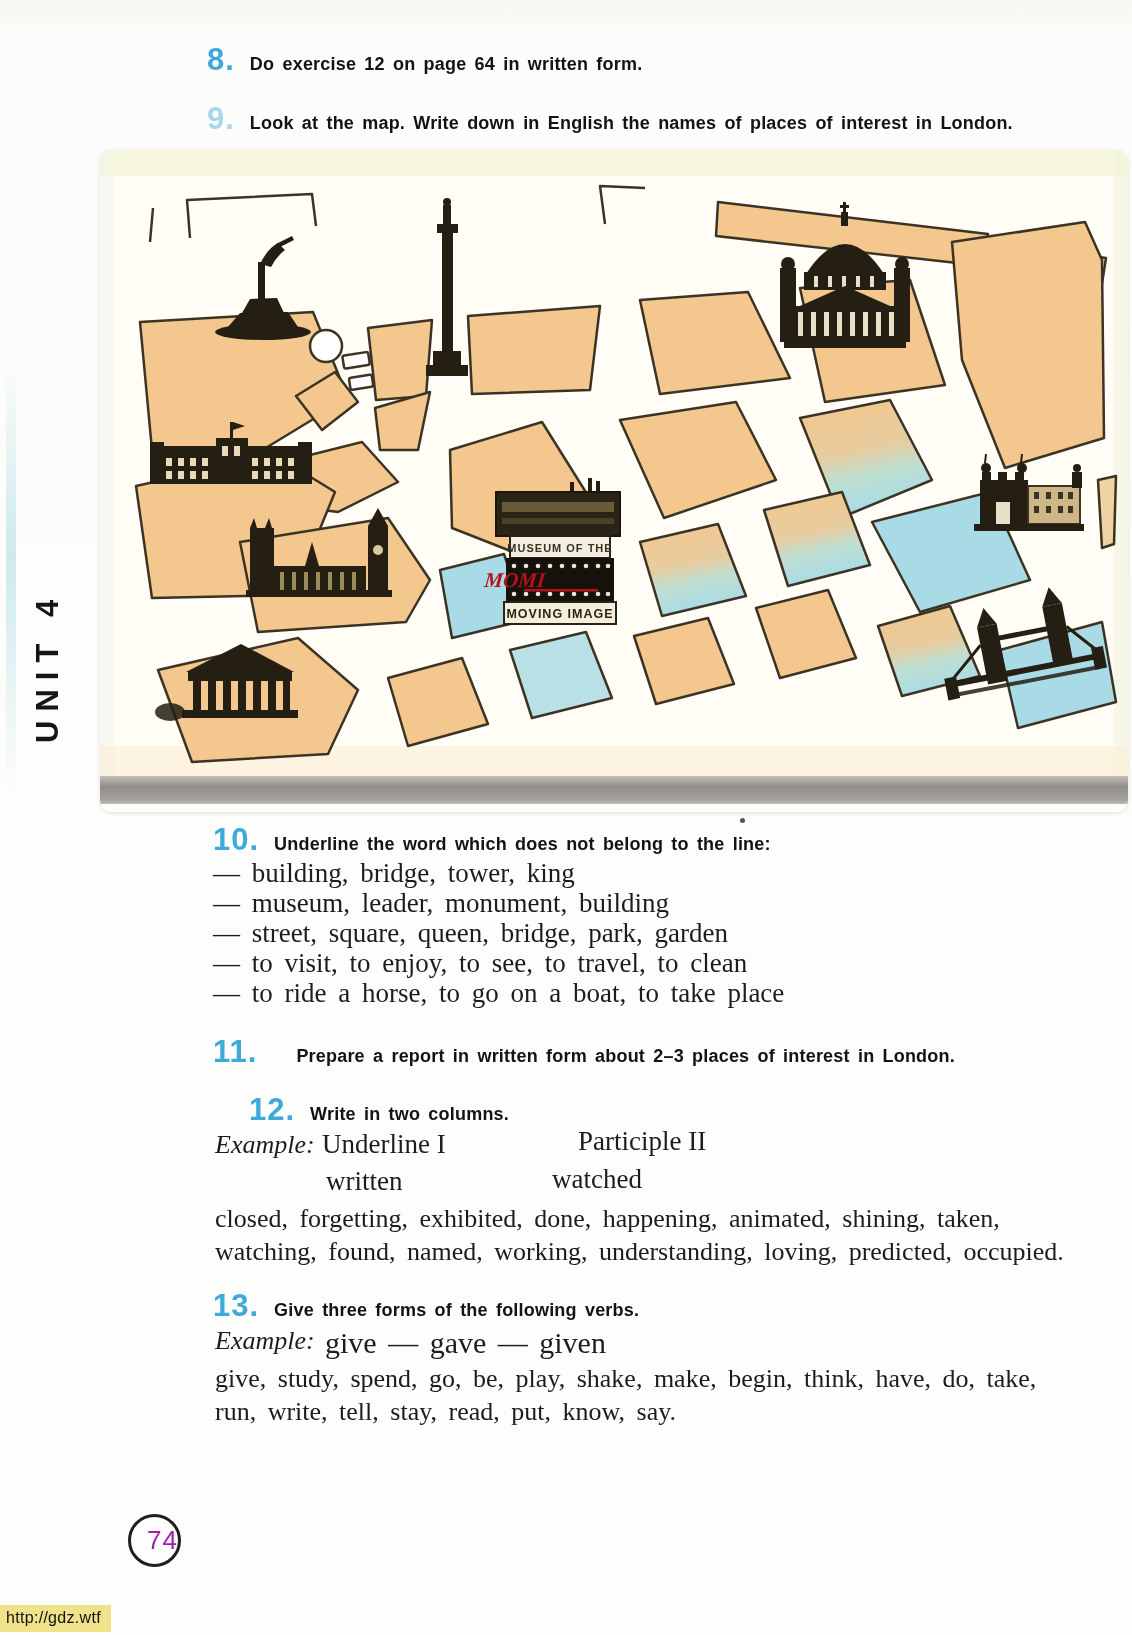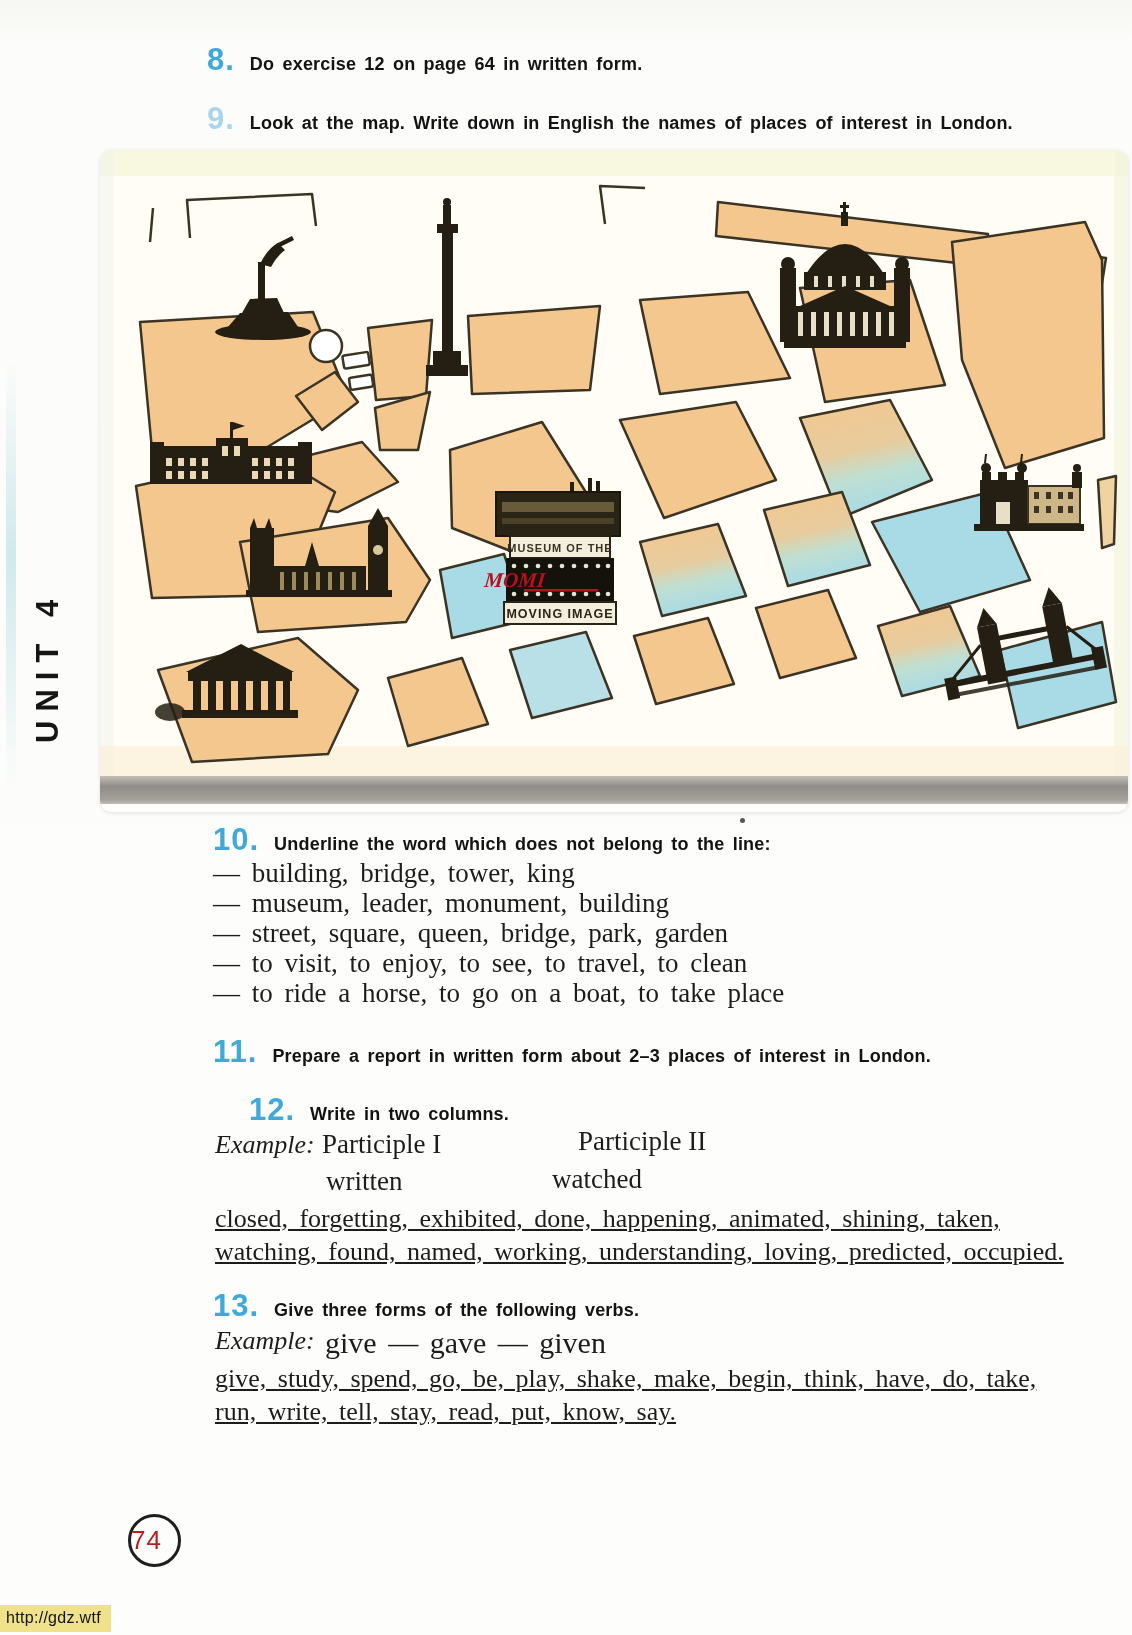--- a/index.html
+++ b/index.html
@@ -18,33 +18,33 @@
     font-weight:bold;font-size:31px;letter-spacing:9px;color:#161616;white-space:nowrap;
   }
   .ex-head{position:absolute;display:flex;align-items:baseline;}
   .ex-num{font-weight:bold;font-size:31px;line-height:1;margin-right:15px;letter-spacing:1px;}
   .num-solid{color:#3fa9d9;}
   .num-faded{color:#a9d6ea;}
   .ex-text{font-weight:bold;font-size:18px;color:#131313;word-spacing:3px;letter-spacing:.2px;white-space:nowrap;}
   .serif{font-family:"Liberation Serif",serif;color:#1c1c1c;}
   .list{position:absolute;left:213px;top:858px;}
   .list div{font-size:27px;line-height:30px;word-spacing:5px;white-space:nowrap;}
-  .words{position:absolute;font-size:26px;line-height:33px;word-spacing:5px;white-space:nowrap;text-decoration:underline;}
+  .words{position:absolute;font-size:26px;line-height:33px;word-spacing:5px;white-space:nowrap;}
   .itc{font-style:italic;}
   .colhead{position:absolute;font-size:27px;white-space:nowrap;}
   .map-wrap{
     position:absolute;left:100px;top:150px;width:1028px;height:662px;
     border-radius:12px;overflow:hidden;background:#fffdf6;
     box-shadow:0 1px 4px rgba(0,0,0,.12);
   }
   .page-badge{
     position:absolute;left:128px;top:1514px;width:53px;height:53px;box-sizing:border-box;
     border:3px solid #1e1e1e;border-radius:50%;
-    display:flex;align-items:center;justify-content:flex-start;
-    font-size:26px;color:#b91c1c;letter-spacing:1px;background:#fdfdfb;
+    display:flex;align-items:center;justify-content:flex-end;
+    font-size:26px;color:#a21caf;letter-spacing:1px;background:#fdfdfb;
   }
   .watermark{
     position:absolute;left:0;top:1605px;background:#efe28b;color:#121212;
     font-size:16px;padding:4px 10px 5px 6px;letter-spacing:.3px;
   }
   .speck{position:absolute;left:740px;top:818px;width:5px;height:5px;border-radius:50%;background:#55534e;}
   svg text{font-family:"Liberation Sans",sans-serif;}
 </style>
 </head>
 <body>
@@ -343,31 +343,31 @@
     <span class="ex-text">Underline the word which does not belong to the line:</span>
   </div>
   <div class="list serif">
     <div>— building, bridge, tower, king</div>
     <div>— museum, leader, monument, building</div>
     <div>— street, square, queen, bridge, park, garden</div>
     <div>— to visit, to enjoy, to see, to travel, to clean</div>
     <div>— to ride a horse, to go on a boat, to take place</div>
   </div>
 
-  <div class="ex-head" style="left:213px;top:1036px;">
+  <div class="ex-head" style="left:213px;top:1036px;gap:24px;">
     <span class="ex-num num-solid">11.</span>
     <span class="ex-text">Prepare a report in written form about 2–3 places of interest in London.</span>
   </div>
 
   <div class="ex-head" style="left:213px;top:1094px;margin-left:36px;">
     <span class="ex-num num-solid">12.</span>
     <span class="ex-text">Write in two columns.</span>
   </div>
   <div class="colhead serif itc" style="left:215px;top:1130px;font-size:26px;">Example:</div>
-  <div class="colhead serif" style="left:322px;top:1129px;">Participle I</div>
+  <div class="colhead serif" style="left:322px;top:1129px;">Underline I</div>
   <div class="colhead serif" style="left:578px;top:1126px;">Participle II</div>
   <div class="colhead serif" style="left:326px;top:1166px;">written</div>
   <div class="colhead serif" style="left:552px;top:1164px;">watched</div>
   <div class="words serif" style="left:215px;top:1202px;">
     <div>closed, forgetting, exhibited, done, happening, animated, shining, taken,</div>
     <div>watching, found, named, working, understanding, loving, predicted, occupied.</div>
   </div>
 
   <div class="ex-head" style="left:213px;top:1290px;">
     <span class="ex-num num-solid">13.</span>

